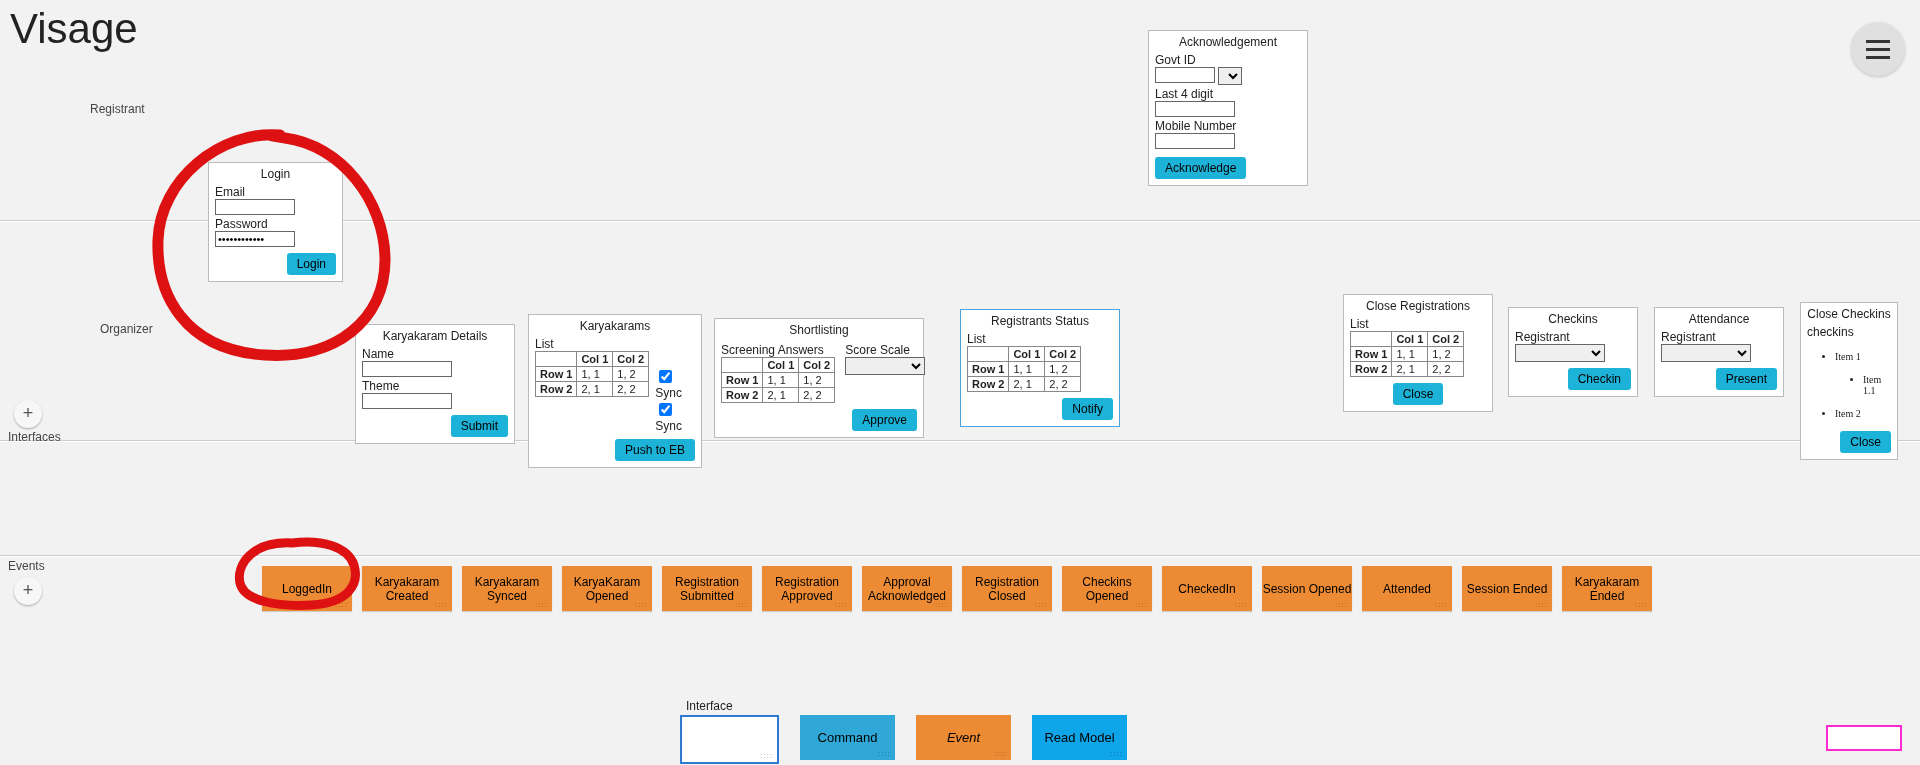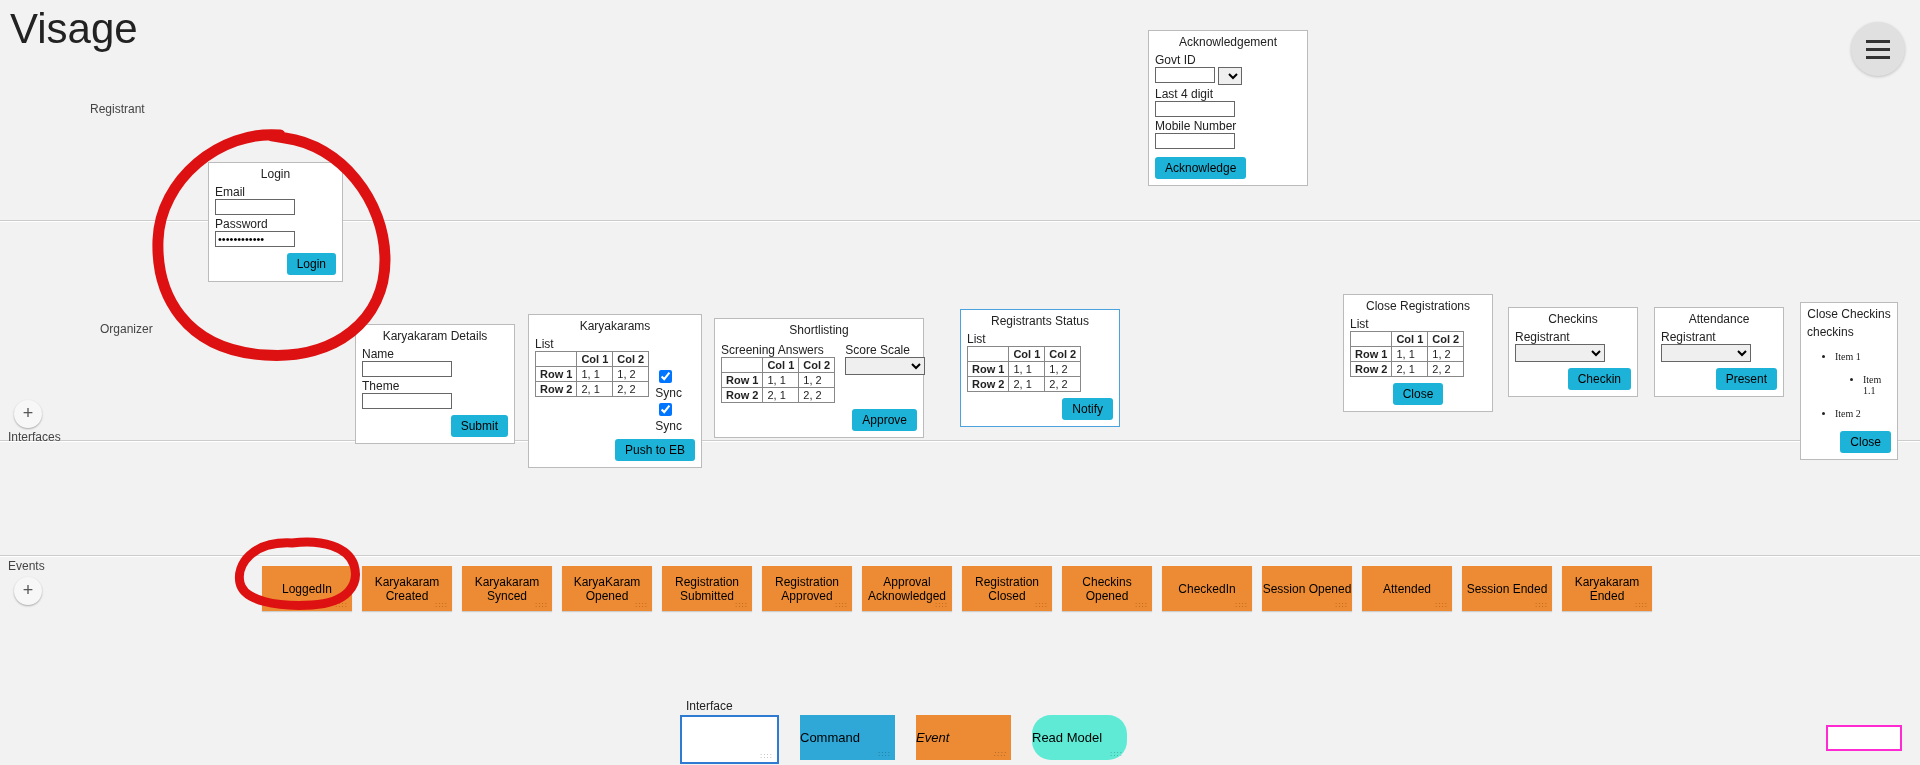--- a/index.html
+++ b/index.html
@@ -157,35 +157,36 @@
   .legend-row {
     position:absolute;
     display:flex;
     gap:21px;
   }
   .legend-item {
     width:95px;
     height:45px;
     display:flex;
     align-items:center;
+    justify-content:center;
     font-size:13px;
     color:#000;
     position:relative;
   }
   .legend-item .grip {
     position:absolute;
     right:4px; bottom:2px;
     font-size:8px;
     letter-spacing:1px;
     opacity:0.4;
   }
   .legend-interface { background:#fff; border:2px solid #2f7bd1;}
   .legend-command { background:#2fa8d8; }
   .legend-event   { background:#ec8b33;font-style:italic; }
-  .legend-readmodel { background:#5eead4;border-radius:19px; }
+  .legend-readmodel { background:#0ea5e9; }
   .zoom-widget {
     position:absolute;
     right:18px;
     bottom:14px;
     width:72px;
     height:22px;
     border:2px solid #ff2ad1;
     background:#fff;
     font-size:10px;
     color:#777;

